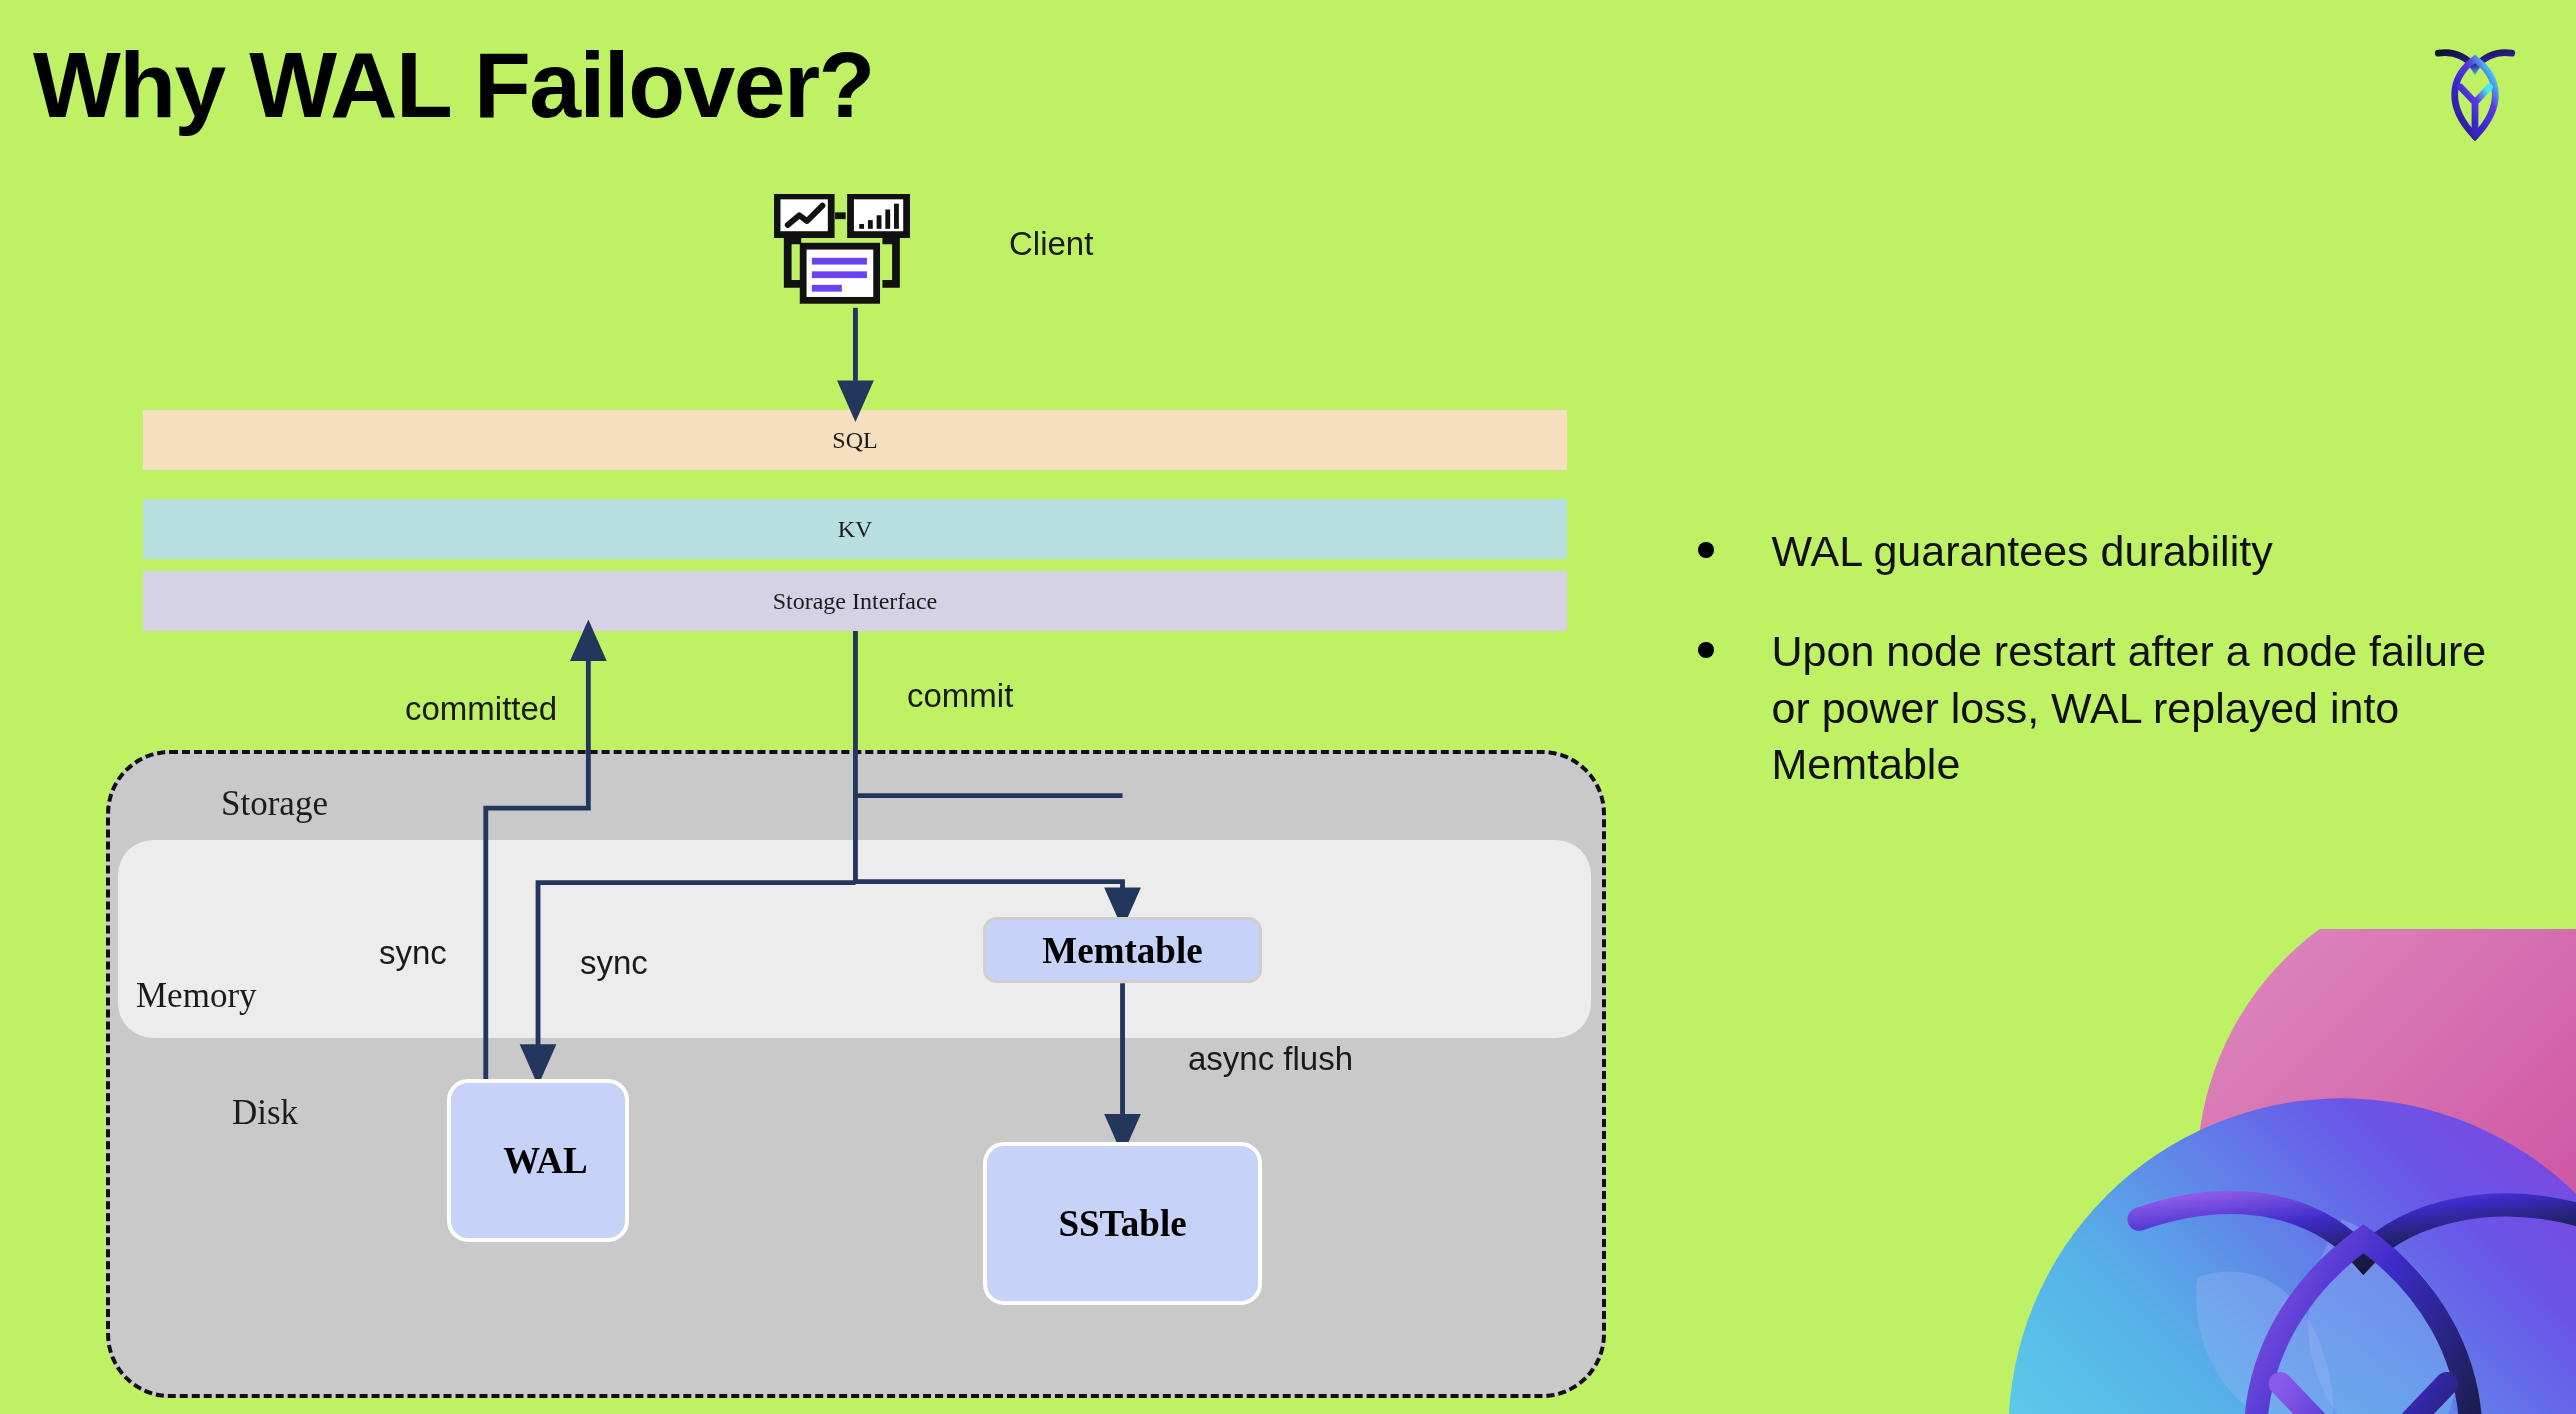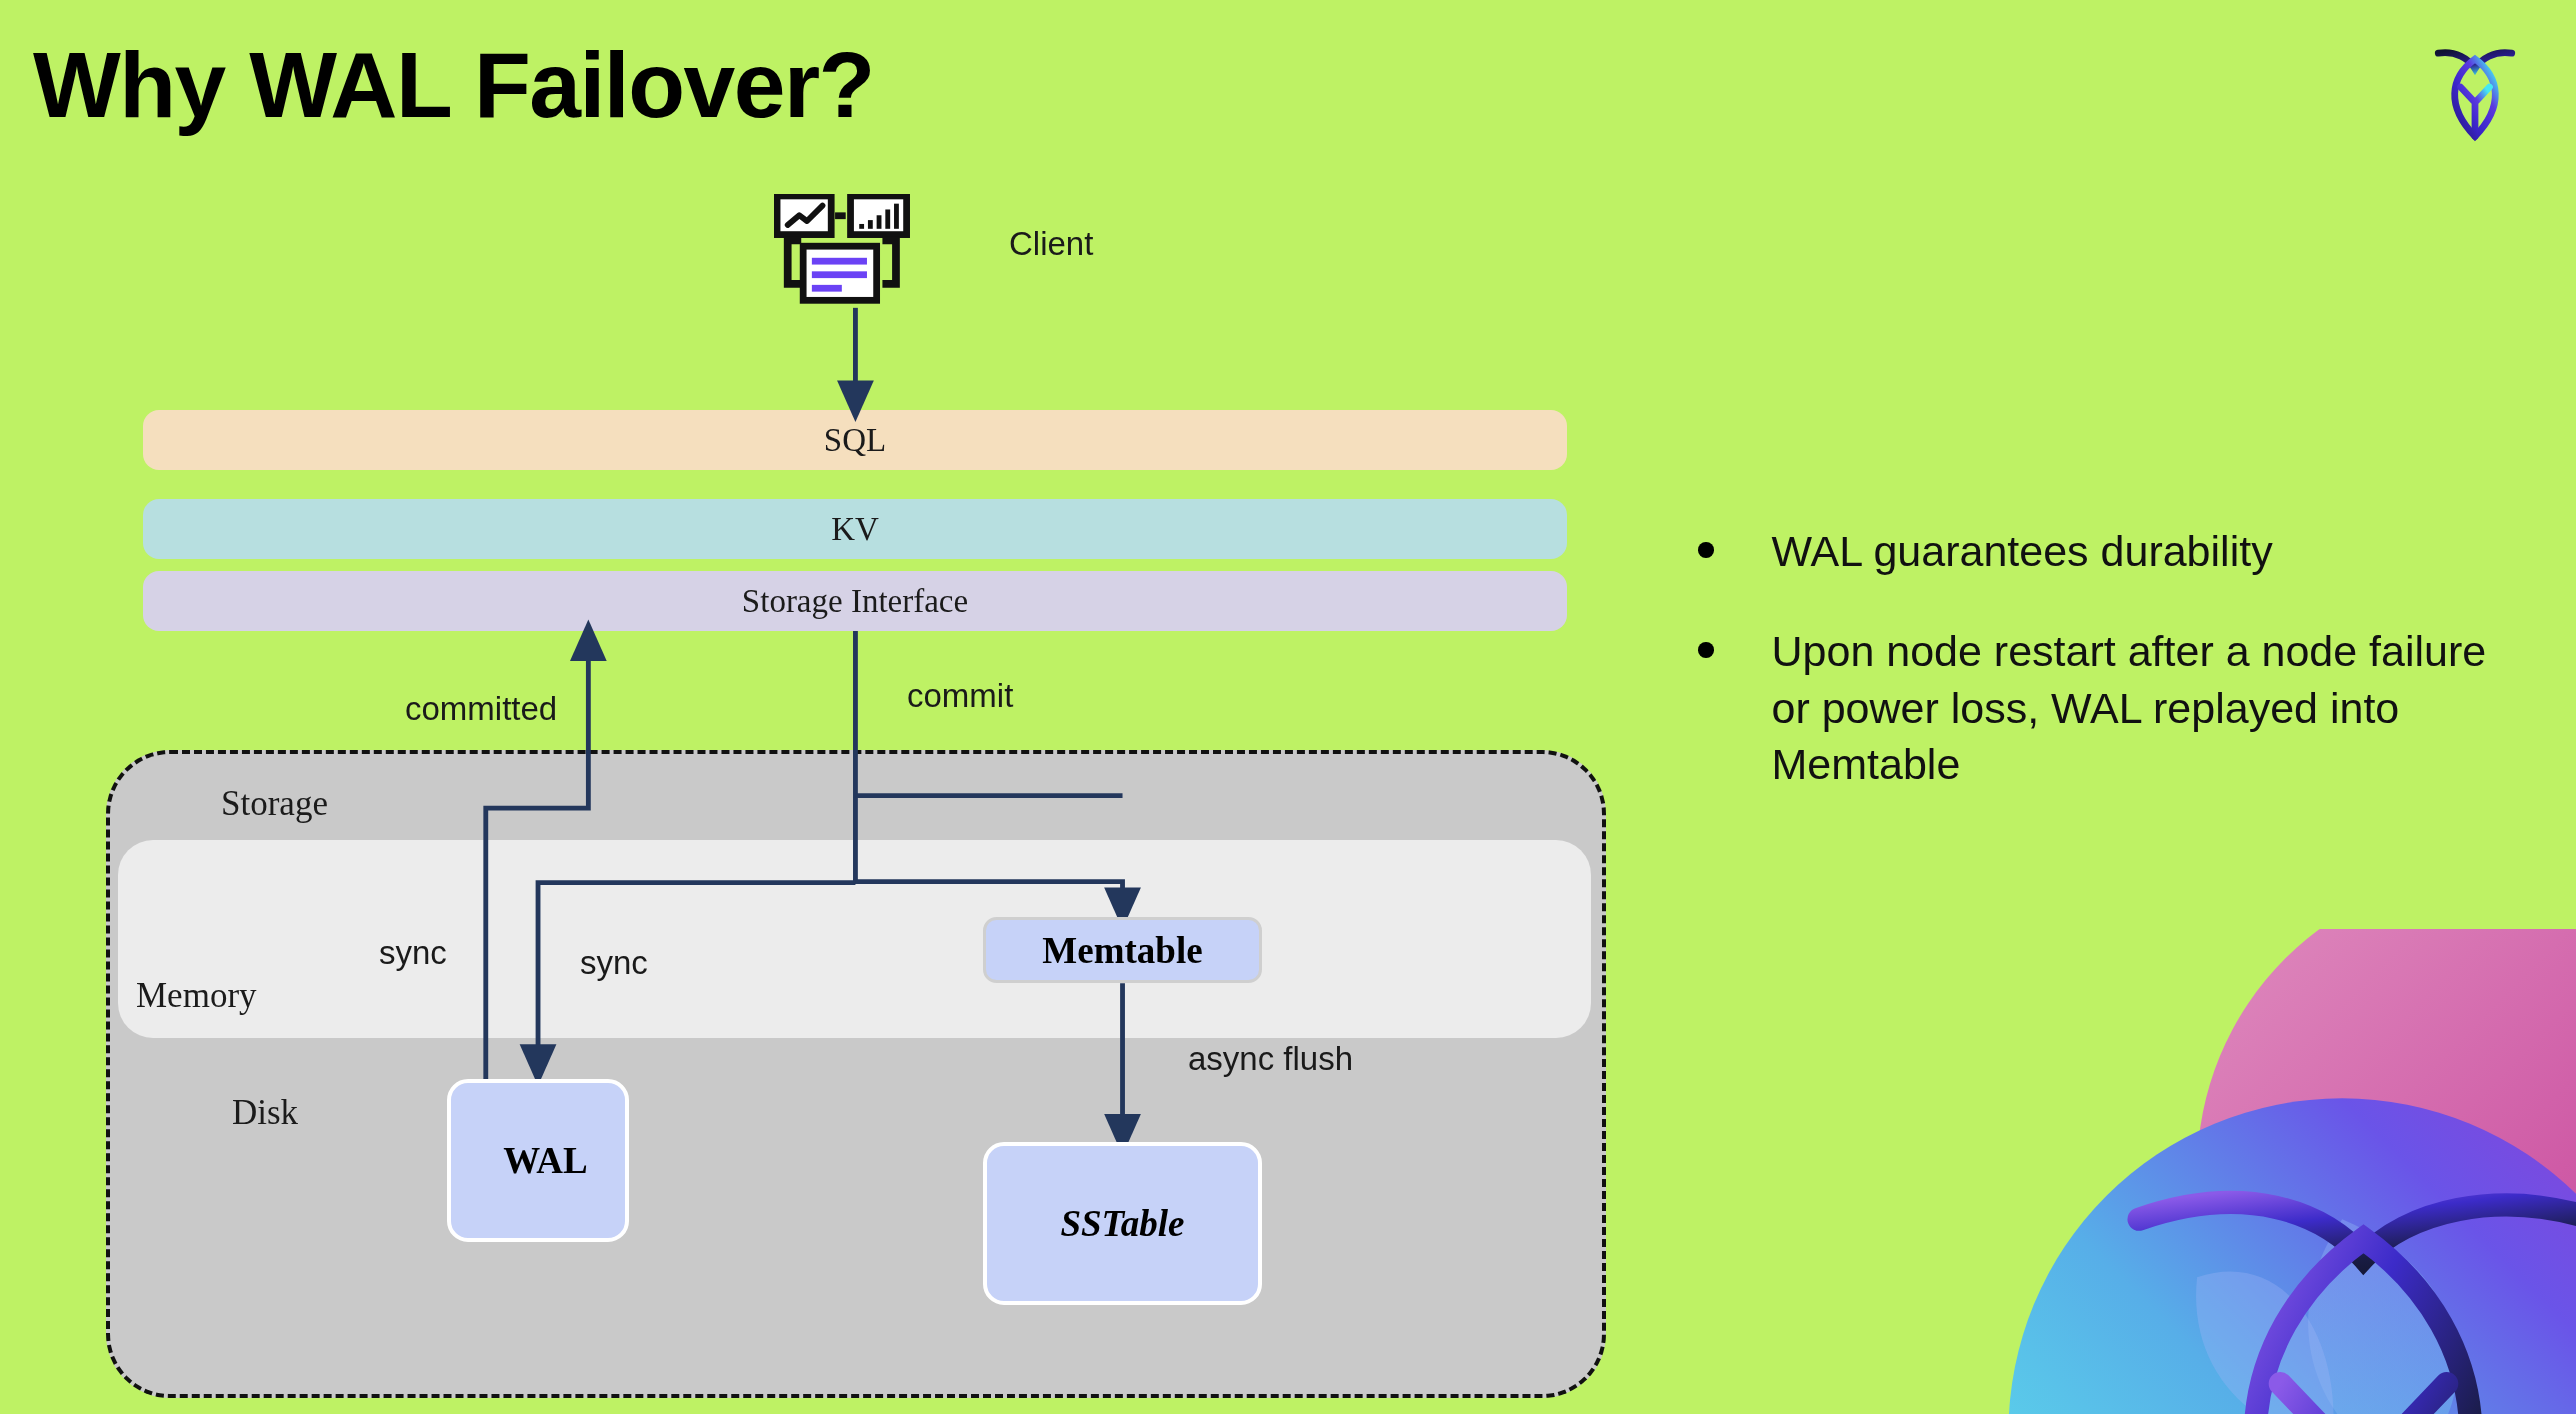--- a/index.html
+++ b/index.html
@@ -30,24 +30,24 @@
   .client-icon{position:absolute;left:774px;top:194px;width:155px;height:116px;}
   .client-label{
     position:absolute;left:1009px;top:225px;
     font-size:33px;color:#1a1a1a;
     font-family:"Liberation Sans", sans-serif;
     white-space:nowrap;
   }
 
   
   .layer-bar{
-    position:absolute;left:143px;width:1424px;height:60px;border-radius:16px;
+    position:absolute;left:143px;width:1424px;height:60px;border-radius:0;
     display:flex;align-items:center;justify-content:center;
     font-family:"Liberation Serif", serif;
-    font-size:33px;color:#1b1b1b;
+    font-size:24px;color:#1b1b1b;
     box-sizing:border-box;
   }
   #layer-sql{top:410px;background:#f5dfbe;}
   #layer-kv{top:499px;background:#b7dfe0;}
   #layer-storage{top:571px;background:#d6d2e6;}
 
   
   #pebble-box{
     position:absolute;left:106px;top:750px;width:1500px;height:648px;
     background:#c9c9c9;
@@ -85,21 +85,21 @@
     border:4.8px solid #ffffff;
     border-radius:21px;
     display:flex;align-items:center;justify-content:center;
     font-family:"Liberation Serif", serif;
     font-weight:bold;font-size:37px;color:#000;
     box-sizing:border-box;
   }
   #node-memtable{left:983px;top:917px;width:279px;height:66px;
                  border:3.9px solid #cfcfcf;border-radius:13.5px;font-size:37px;}
   #node-wal{left:447px;top:1079px;width:182px;height:163px;padding-left:15px;}
-  #node-sstable{left:983px;top:1142px;width:279px;height:163px;font-style:italic;}
+  #node-sstable{left:983px;top:1142px;width:279px;height:163px;}
 
   
   .edge-label{
     position:absolute;
     font-family:"Liberation Sans", sans-serif;
     font-size:33px;color:#1a1a1a;white-space:nowrap;
   }
   #label-committed{left:405px;top:690px;}
   #label-commit{left:907px;top:677px;}
   #label-sync-1{left:379px;top:934px;}

